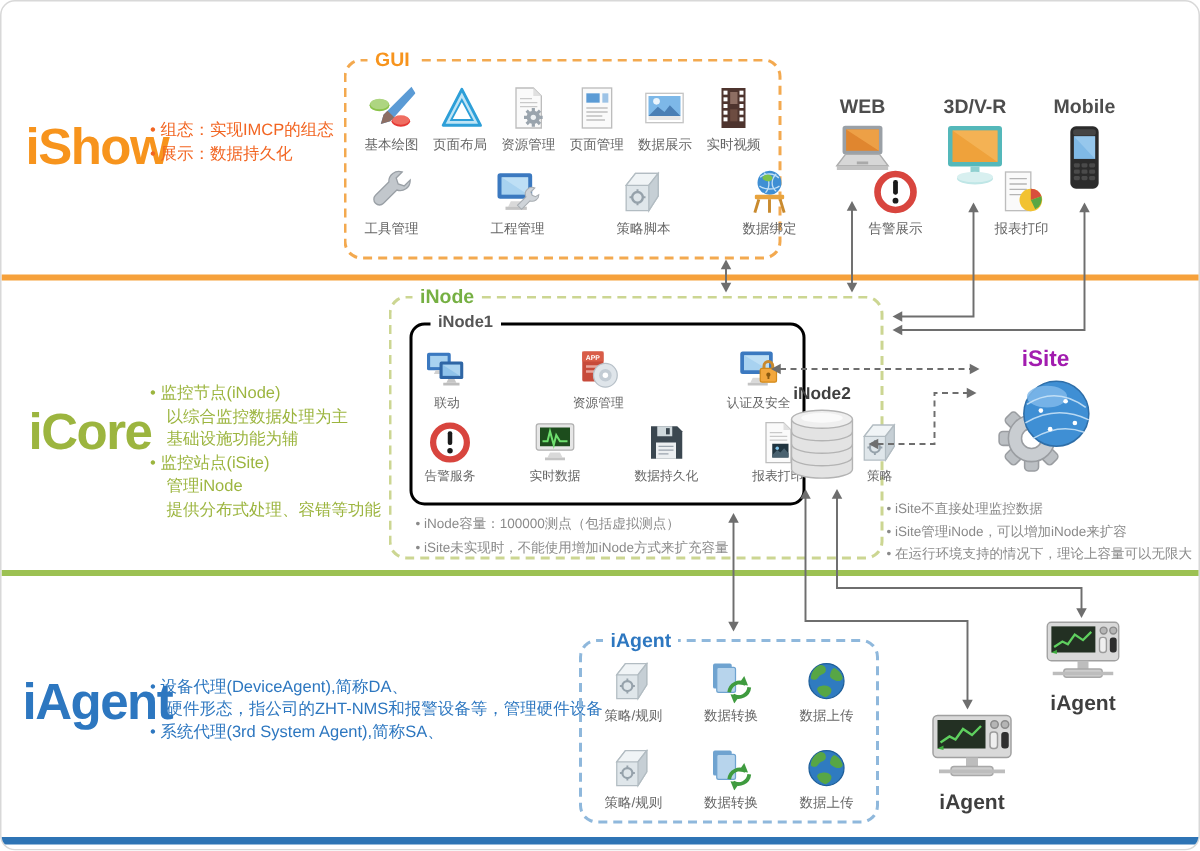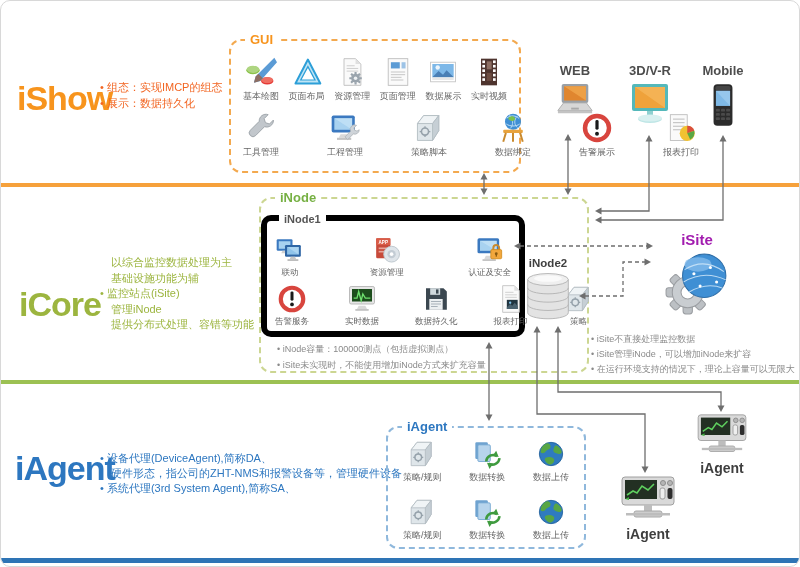--- a/index.html
+++ b/index.html
@@ -8,41 +8,41 @@
 
   
   .bar{position:absolute;left:0;width:800px;}
   .bar-orange{top:182px;height:4px;background:#f6a13b;}
   .bar-green{top:379px;height:4px;background:#9cc153;}
   .bar-blue{top:557px;height:5px;background:#2e74b5;}
 
   
   .sec-title{position:absolute;font-size:34px;font-weight:bold;letter-spacing:-1px;}
   .t-ishow{left:16px;top:78px;color:#f7941d;}
-  .t-icore{left:18px;top:284px;color:#9cb53f;}
+  .t-icore{left:18px;top:268px;color:#9cb53f;}
   .t-iagent{left:14px;top:448px;color:#2d77c0;}
 
   
   .blist{position:absolute;font-weight:normal;}
   .blist .bhead::before{content:"• ";}
   .blist .bline{padding-left:11px;}
   .bl-ishow{left:99px;top:78px;font-size:11px;line-height:16px;color:#f26522;}
   .bl-icore{left:99px;top:254px;font-size:11px;line-height:15.5px;color:#9cb53f;}
   .bl-iagent{left:99px;top:450px;font-size:11px;line-height:15px;color:#2d77c0;}
 
   
   .panel{position:absolute;box-sizing:border-box;border-radius:12px;}
   .panel-label{position:absolute;top:-9px;left:14px;background:#fff;padding:0 5px;font-size:13px;font-weight:bold;}
   .gui-box{left:228px;top:38px;width:292px;height:134px;border:2px dashed #f3a94f;}
   .gui-box .panel-label{color:#f7941d;}
   .inode-box{left:258px;top:196px;width:330px;height:176px;border:2px dashed #ccd692;}
   .inode-box .panel-label{color:#76b043;}
   .iagent-box{left:385px;top:425px;width:200px;height:123px;border:2px dashed #8fb8dc;}
   .iagent-box .panel-label{color:#2d77c0;}
-  .inode1-box{position:absolute;left:0;top:16px;width:264px;height:122px;border:6px solid #000000;border-radius:10px;box-sizing:border-box;}
+  .inode1-box{position:absolute;left:12px;top:16px;width:264px;height:122px;border:2px solid #000000;border-radius:10px;box-sizing:border-box;}
   .inode1-box .panel-label{font-size:11px;color:#555;top:-8px;left:12px;}
 
   
   .icon-row{display:flex;justify-content:space-between;align-items:flex-start;}
   .cell{display:flex;flex-direction:column;align-items:center;}
   .cell .ic{display:block;}
   .cell .cl{font-size:9px;color:#666;margin-top:2px;white-space:nowrap;}
   .gui-row{padding:0 12px;}
   .gui-row1{margin-top:15px;}
   .gui-row2{margin-top:9px;gap:48px;}
@@ -94,20 +94,21 @@
   <div class="bar bar-blue"></div>
 
   <div class="sec-title t-ishow">iShow</div>
   <div class="blist bl-ishow">
     <div class="bhead">组态：实现IMCP的组态</div>
     <div class="bhead">展示：数据持久化</div>
   </div>
 
   <div class="sec-title t-icore">iCore</div>
   <div class="blist bl-icore">
+    <div class="bhead">监控节点(iNode)</div>
     <div class="bline">以综合监控数据处理为主</div>
     <div class="bline">基础设施功能为辅</div>
     <div class="bhead">监控站点(iSite)</div>
     <div class="bline">管理iNode</div>
     <div class="bline">提供分布式处理、容错等功能</div>
   </div>
 
   <div class="sec-title t-iagent">iAgent</div>
   <div class="blist bl-iagent">
     <div class="bhead">设备代理(DeviceAgent),简称DA、</div>

